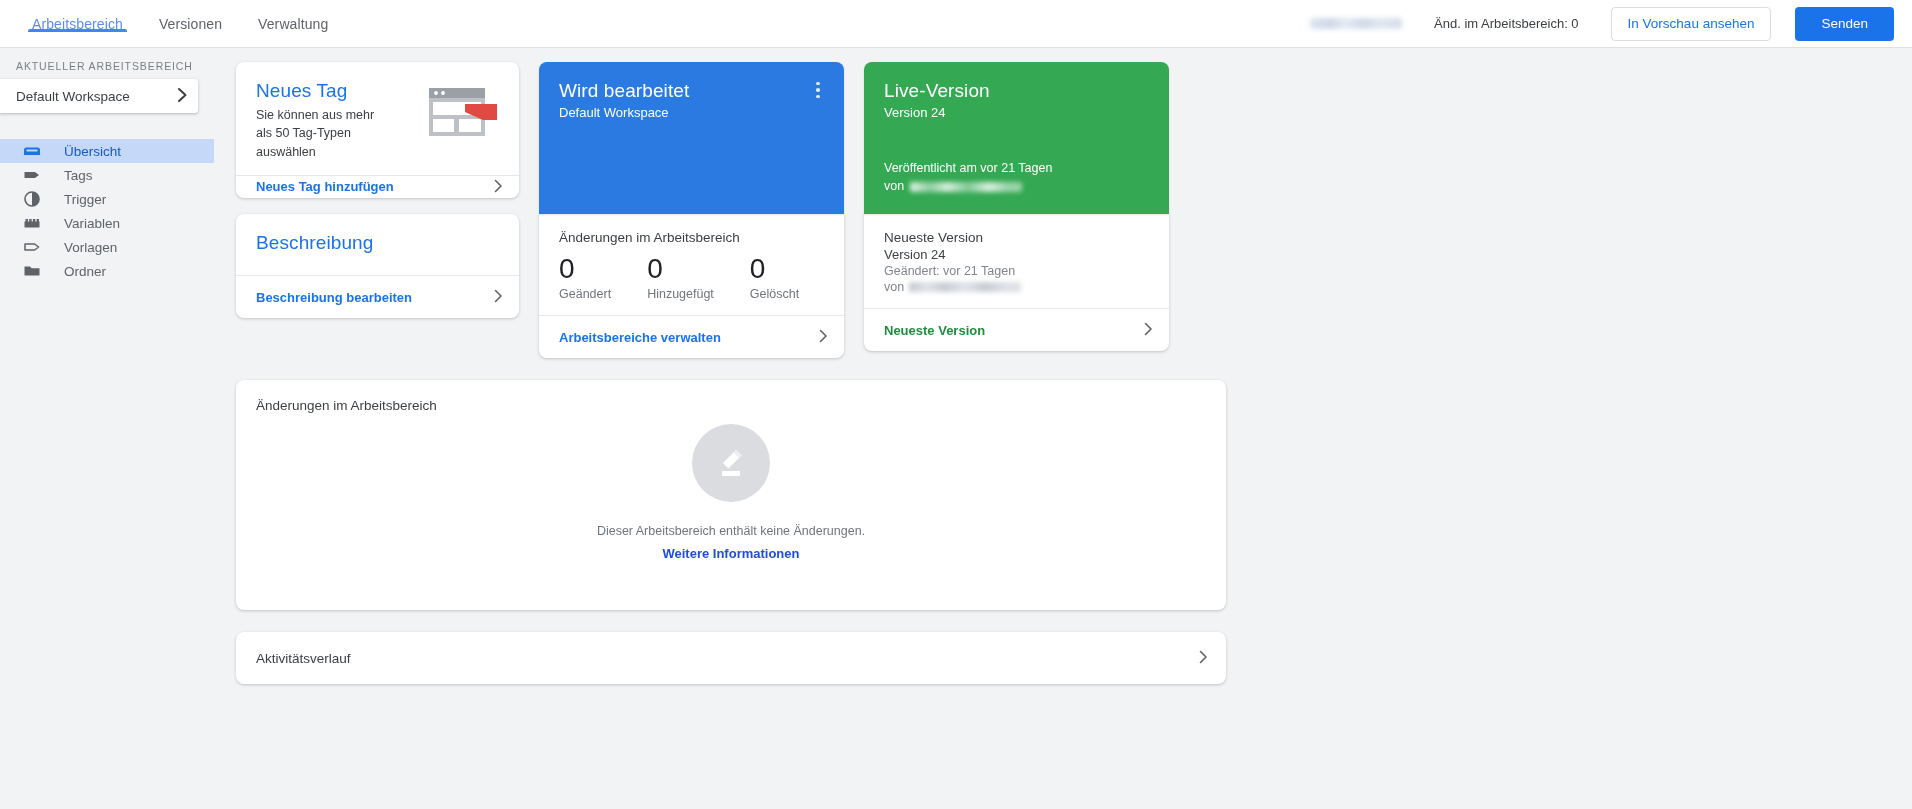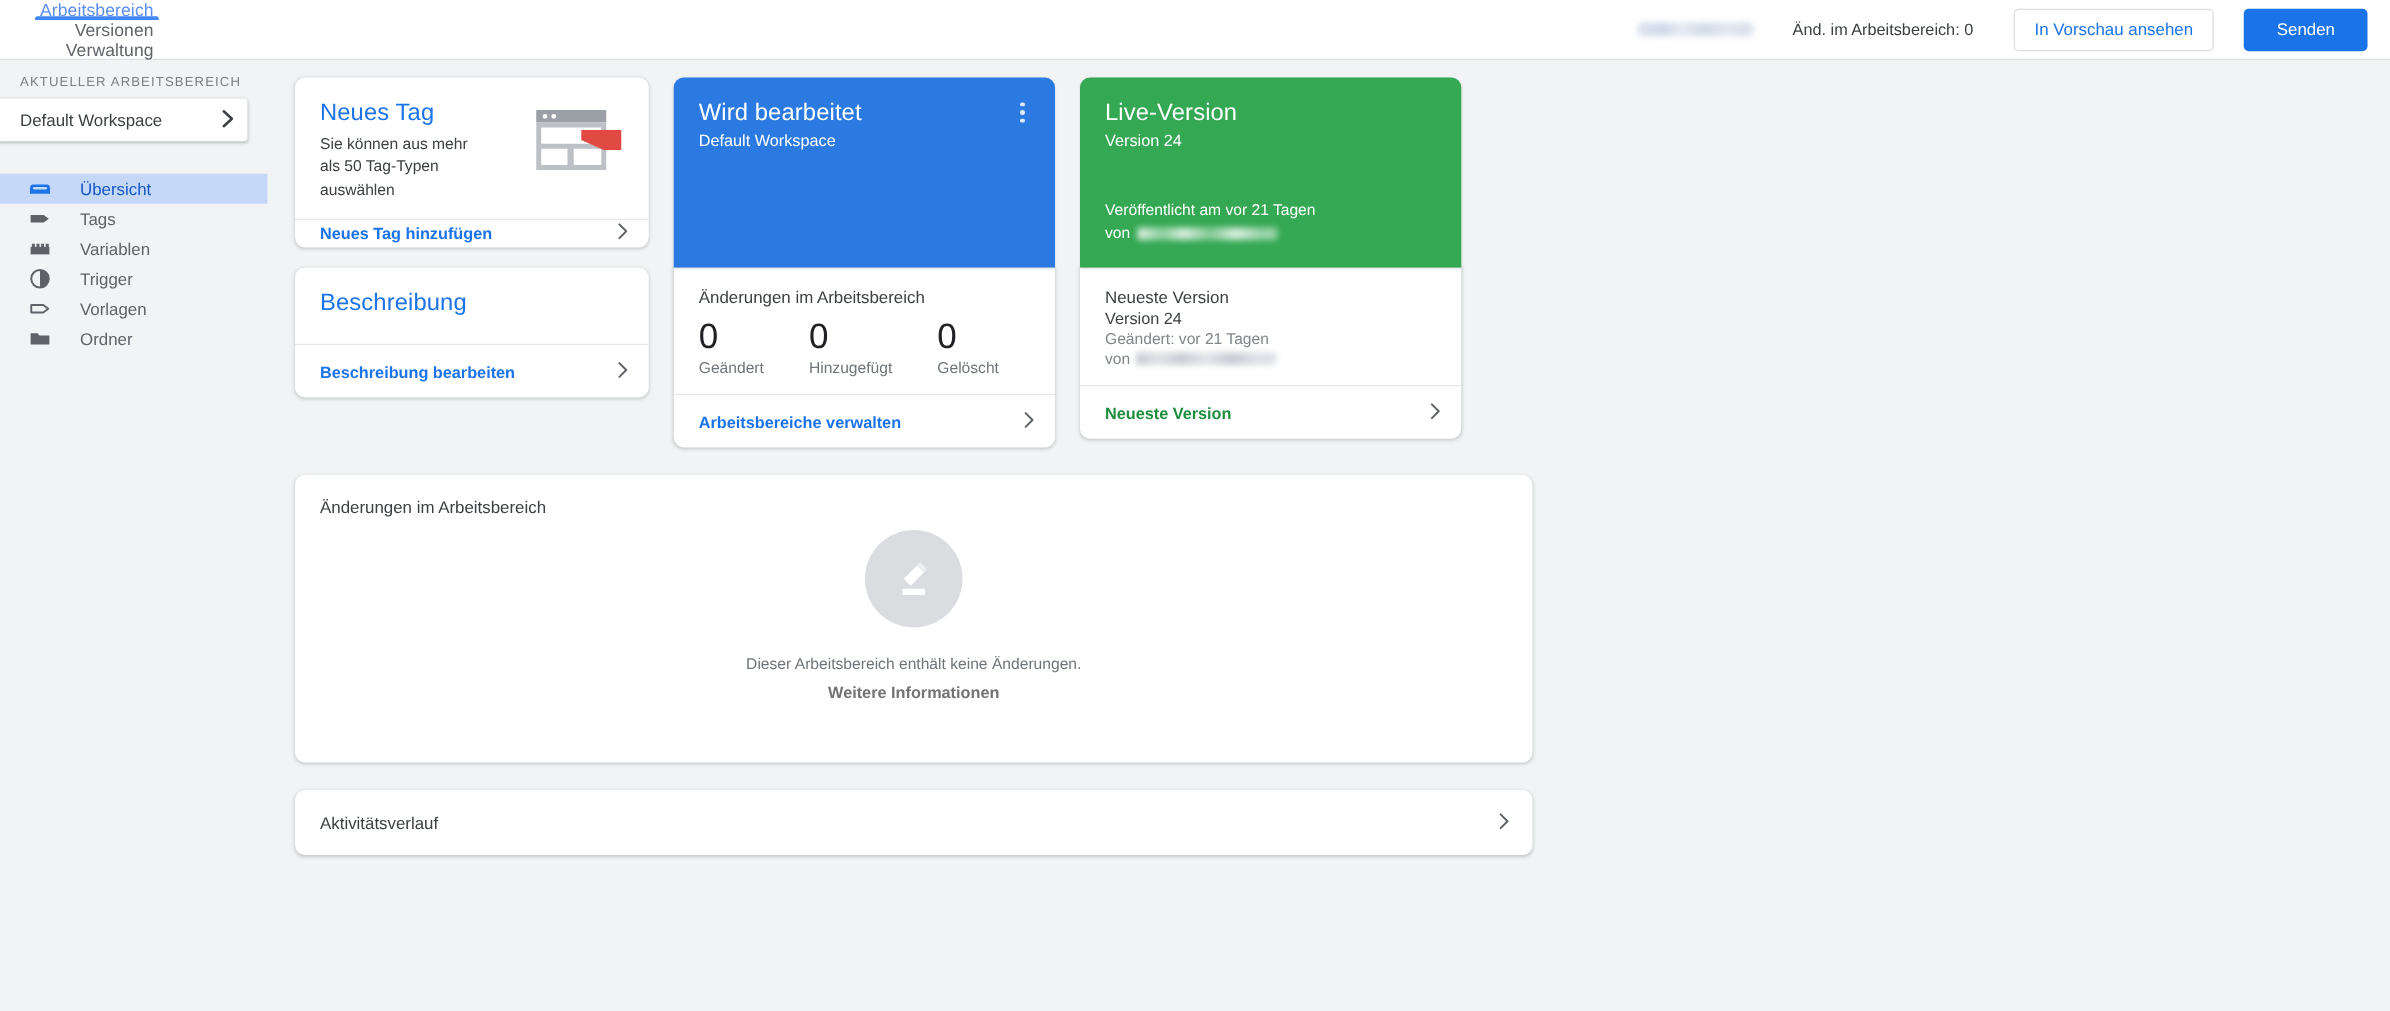--- a/index.html
+++ b/index.html
@@ -23,23 +23,22 @@
     height: 48px;
     background: #ffffff;
     border-bottom: 1px solid #e0e0e0;
     display: flex;
     align-items: stretch;
     position: relative;
   }
 
   .tabs {
     display: flex;
-    align-items: flex-end;
+    align-items: center;
     padding-left: 14px;
-    flex-direction: column;
   }
 
   .tab {
     display: flex;
     align-items: center;
     padding: 0 18px;
     font-size: 14px;
     color: #5f6368;
     letter-spacing: .1px;
     cursor: pointer;
@@ -301,21 +300,21 @@
     left: 0; right: 0; top: 44px;
     display: flex; flex-direction: column; align-items: center;
   }
   .empty-circle {
     width: 78px; height: 78px;
     border-radius: 50%;
     background: #dadce0;
     display: flex; align-items: center; justify-content: center;
   }
   .empty-msg { font-size: 12.5px; color: #70757a; margin-top: 22px; }
-  .empty-link { font-size: 13px; color: #737373; margin-top: 8px; cursor: pointer; font-weight: bold; }
+  .empty-link { font-size: 13px; color: #1d4ed8; margin-top: 8px; cursor: pointer; font-weight: bold; }
 
   
   .activity {
     margin-top: 22px;
     background: #fff;
     border-radius: 8px;
     box-shadow: 0 1px 2px rgba(60,64,67,.15), 0 1px 3px 1px rgba(60,64,67,.08);
     height: 52px;
     display: flex;
     align-items: center;
@@ -380,38 +379,38 @@
           <svg width="20" height="20" viewBox="0 0 20 20" aria-hidden="true">
             <path d="M2.5 7 H13 L17 10 L13 13 H2.5 Z" fill="#5f6368"></path>
           </svg>
         </span>
         <span>Tags</span>
       </div>
 
       <div class="nav-item">
         <span class="nav-icon">
           <svg width="20" height="20" viewBox="0 0 20 20" aria-hidden="true">
+            <circle cx="10" cy="10" r="7" fill="none" stroke="#5f6368" stroke-width="1.6"></circle>
+            <path d="M10 3 A7 7 0 0 1 10 17 Z" fill="#5f6368"></path>
+          </svg>
+        </span>
+        <span>Trigger</span>
+      </div>
+
+      <div class="nav-item">
+        <span class="nav-icon">
+          <svg width="20" height="20" viewBox="0 0 20 20" aria-hidden="true">
             <rect x="2.5" y="8.5" width="15" height="6" fill="#5f6368"></rect>
             <rect x="3.5" y="6" width="2.4" height="3" fill="#5f6368"></rect>
             <rect x="7.2" y="6" width="2.4" height="3" fill="#5f6368"></rect>
             <rect x="10.9" y="6" width="2.4" height="3" fill="#5f6368"></rect>
             <rect x="14.6" y="6" width="2.4" height="3" fill="#5f6368"></rect>
           </svg>
         </span>
         <span>Variablen</span>
-      </div>
-
-      <div class="nav-item">
-        <span class="nav-icon">
-          <svg width="20" height="20" viewBox="0 0 20 20" aria-hidden="true">
-            <circle cx="10" cy="10" r="7" fill="none" stroke="#5f6368" stroke-width="1.6"></circle>
-            <path d="M10 3 A7 7 0 0 1 10 17 Z" fill="#5f6368"></path>
-          </svg>
-        </span>
-        <span>Trigger</span>
       </div>
 
       <div class="nav-item">
         <span class="nav-icon">
           <svg width="20" height="20" viewBox="0 0 20 20" aria-hidden="true">
             <path d="M3 7 H12.6 L16.6 10 L12.6 13 H3 Z" fill="none" stroke="#5f6368" stroke-width="1.5" stroke-linejoin="round"></path>
           </svg>
         </span>
         <span>Vorlagen</span>
       </div>

